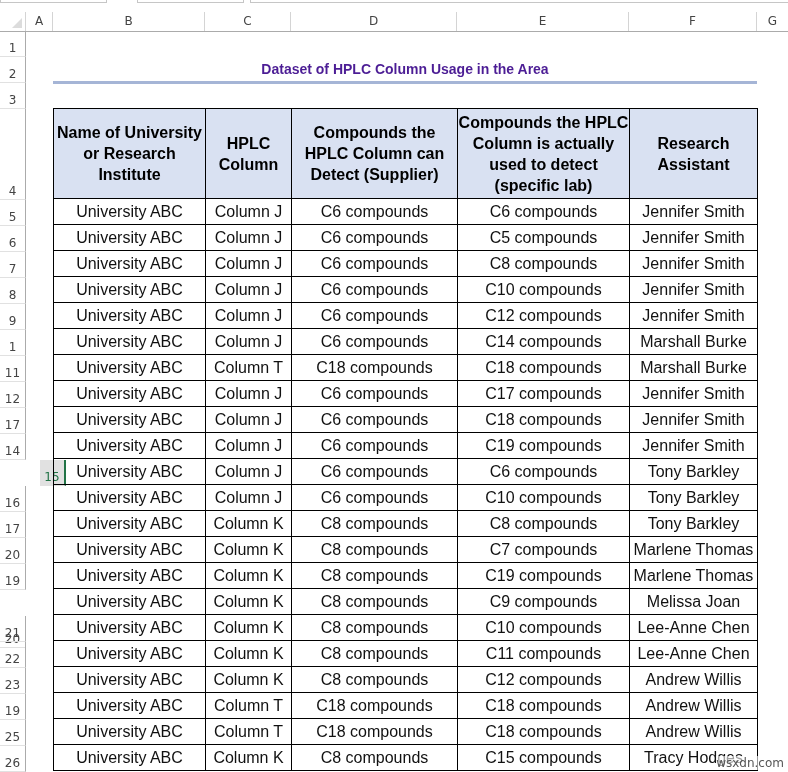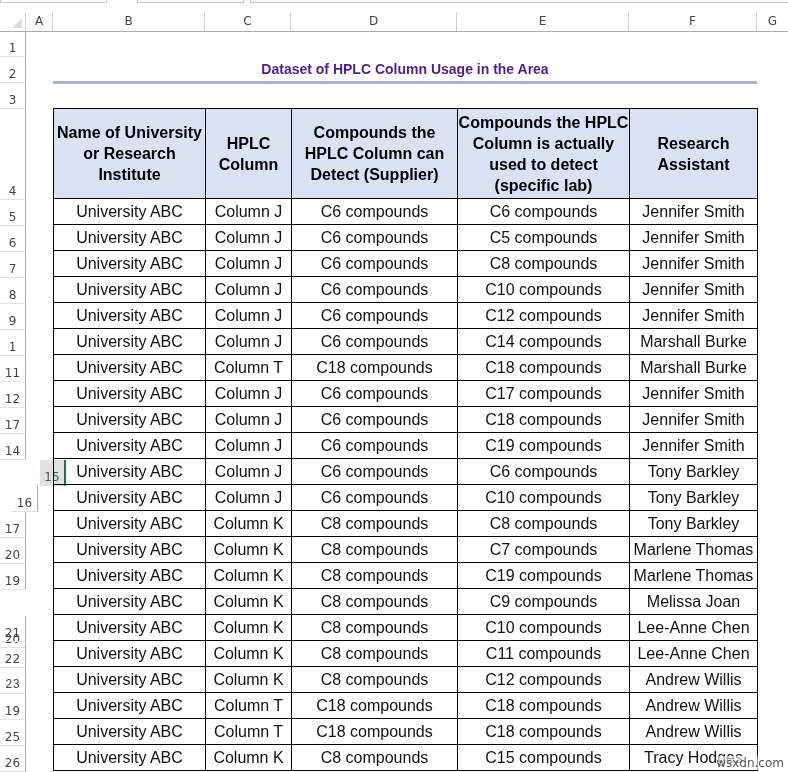--- a/index.html
+++ b/index.html
@@ -49,28 +49,28 @@
     <div class="rowhdr" style="top: 226px; height: 26px; padding-top: 10px; line-height: 14px;">6</div>
     <div class="rowhdr" style="top: 252px; height: 26px; padding-top: 10px; line-height: 14px;">7</div>
     <div class="rowhdr" style="top: 278px; height: 26px; padding-top: 10px; line-height: 14px;">8</div>
     <div class="rowhdr" style="top: 304px; height: 26px; padding-top: 10px; line-height: 14px;">9</div>
     <div class="rowhdr" style="top: 330px; height: 26px; padding-top: 10px; line-height: 14px;">1</div>
     <div class="rowhdr" style="top: 356px; height: 26px; padding-top: 10px; line-height: 14px;">11</div>
     <div class="rowhdr" style="top: 382px; height: 26px; padding-top: 10px; line-height: 14px;">12</div>
     <div class="rowhdr" style="top: 408px; height: 26px; padding-top: 10px; line-height: 14px;">17</div>
     <div class="rowhdr" style="top: 434px; height: 26px; padding-top: 10px; line-height: 14px;">14</div>
     <div class="rowhdr sel" style="top: 460px; height: 26px; padding-top: 10px; line-height: 14px; margin-left: 40px;">15</div>
-    <div class="rowhdr" style="top: 486px; height: 26px; padding-top: 10px; line-height: 14px; margin-left: 12px;">16</div>
+    <div class="rowhdr" style="top: 486px; height: 26px; padding-top: 10px; line-height: 14px;">16</div>
     <div class="rowhdr" style="top: 512px; height: 26px; padding-top: 10px; line-height: 14px;">17</div>
     <div class="rowhdr" style="top: 538px; height: 26px; padding-top: 10px; line-height: 14px;">20</div>
     <div class="rowhdr" style="top: 564px; height: 26px; padding-top: 10px; line-height: 14px;">19</div>
     <div class="rowhdr" style="top: 622px; height: 26px; padding-top: 10px; line-height: 14px;">20</div>
     <div class="rowhdr" style="top: 616px; height: 26px; padding-top: 10px; line-height: 14px;">21</div>
     <div class="rowhdr" style="top: 642px; height: 26px; padding-top: 10px; line-height: 14px;">22</div>
-    <div class="rowhdr" style="top: 668px; height: 26px; padding-top: 10px; line-height: 14px; font-family: Liberation Mono, monospace;">23</div>
+    <div class="rowhdr" style="top: 668px; height: 26px; padding-top: 10px; line-height: 14px;">23</div>
     <div class="rowhdr" style="top: 694px; height: 26px; padding-top: 10px; line-height: 14px;">19</div>
     <div class="rowhdr" style="top: 720px; height: 26px; padding-top: 10px; line-height: 14px;">25</div>
     <div class="rowhdr" style="top: 746px; height: 26px; padding-top: 10px; line-height: 14px;">26</div>
   </div>
 
 <div class="title">Dataset of HPLC Column Usage in the Area</div>
 <div class="title-rule"></div>
 
 <table class="data">
   <colgroup>

